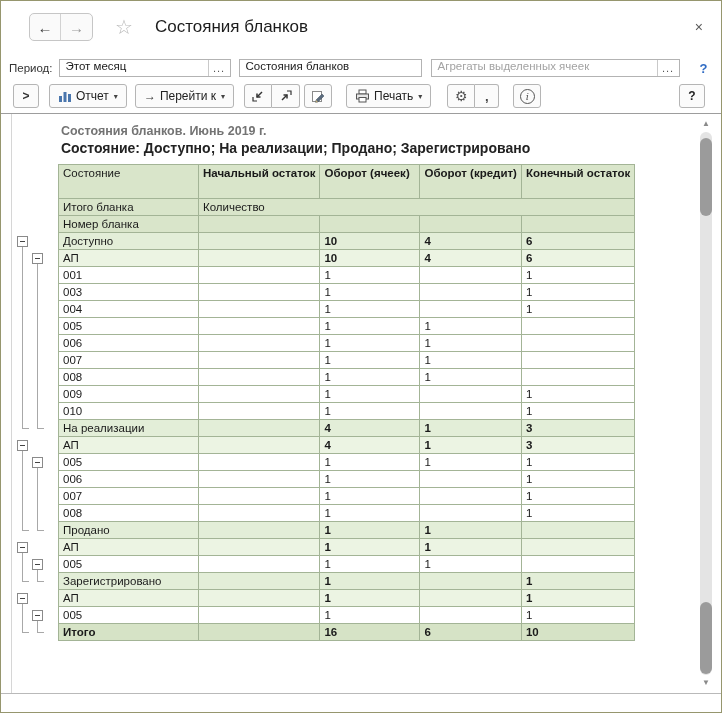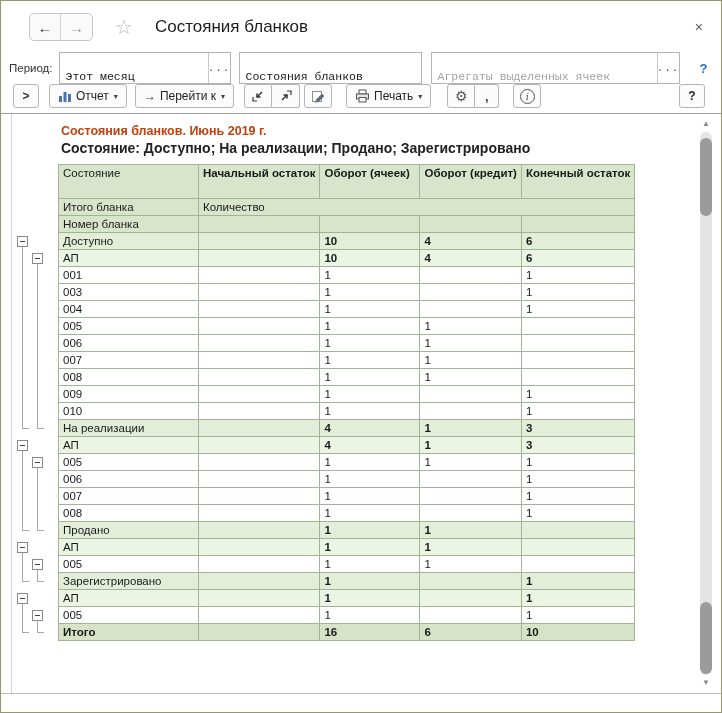--- a/index.html
+++ b/index.html
@@ -13,21 +13,21 @@
   .navbtn { width:31px; height:26px; display:flex; align-items:center; justify-content:center; font-size:15px; cursor:default; }
   .navbtn.back { color:#3c3c3c; border-right:1px solid #d2d2d2; font-weight:bold; }
   .navbtn.fwd  { color:#9a9a9a; font-weight:bold; }
   .star { margin-left:22px; font-size:20px; color:#b9b9b9; }
   .wtitle { margin-left:22px; font-size:17px; color:#1c1c1c; }
   .closebtn { margin-left:auto; font-size:14px; color:#5a5a5a; padding:2px 4px; }
 
   
   .filterrow { height:30px; display:flex; align-items:center; padding:0 8px; flex:0 0 auto; }
   .flabel { font-size:11.5px; color:#333; margin-right:6px; }
-  .field { height:32px; border:1px solid #b3b3b3; background:#fff; display:flex; align-items:flex-end; font-size:11.5px; color:#1a1a1a;font-family:Liberation Mono, monospace; }
+  .field { height:18px; border:1px solid #b3b3b3; background:#fff; display:flex; align-items:flex-start; font-size:11.5px; color:#1a1a1a; }
   .field .val { padding:0 6px; flex:1 1 auto; white-space:nowrap; overflow:hidden; }
   .field .ph  { padding:0 6px; flex:1 1 auto; color:#a3a3a3; white-space:nowrap; overflow:hidden; }
   .dots { flex:0 0 auto; width:22px; height:100%; border-left:1px solid #c9c9c9; display:flex; align-items:center; justify-content:center; color:#555; font-size:11px; letter-spacing:1px; }
   .f1 { width:172px; }
   .f2 { width:183px; margin-left:8px; }
   .f3 { width:249px; margin-left:9px; }
   .helplink { margin-left:20px; color:#2f6bc4; font-size:13px; font-weight:bold; }
 
   
   .toolbar { height:30px; display:flex; align-items:center; padding:0 8px 4px 8px; flex:0 0 auto; }
@@ -43,21 +43,21 @@
   .helpbtn { margin-left:auto; margin-right:8px; width:26px; font-weight:bold; }
   .infocircle { width:15px; height:15px; border:1.5px solid #555; border-radius:50%; display:flex; align-items:center; justify-content:center; font-size:10px; font-family:"DejaVu Serif", serif; font-style:italic; color:#555; }
   .gear { font-size:14px; color:#555; }
   .comma { font-size:13px; font-weight:bold; color:#444; }
   .sep { height:1px; background:#9d9d9d; flex:0 0 auto; }
 
   
   .report { position:relative; flex:0 0 580px; background:#fff; border-bottom:1px solid #b9b9b9; overflow:hidden; }
   .left-edge { position:absolute; left:10px; top:0; bottom:0; width:1px; background:#d6d6d6; }
   .content { position:absolute; left:57px; top:8px; }
-  .rtitle { font-size:12.5px; font-weight:bold; color:#c2410c; padding-left:3px; line-height:18px; }
+  .rtitle { font-size:12.5px; font-weight:bold; color:#737373; padding-left:3px; line-height:18px; }
   .rfilter { font-size:14px; color:#222; padding-left:3px; line-height:16px; margin-bottom:8px;font-weight:bold; }
 
   table.rep { border-collapse:collapse; table-layout:fixed; }
   table.rep td, table.rep th { border:1px solid #a3b496; font-size:11.5px; font-weight:normal; text-align:left; vertical-align:top; padding:0 4px; height:17px; line-height:16px; color:#1a1a1a; overflow:hidden; white-space:nowrap; }
   table.rep { border:1px solid #7f8f72; }
   tr.hdr1 th { background:#d9e5ca; vertical-align:top; line-height:15px; padding-top:1px; height:34px; }
   tr.hdr1 th.bold { font-weight:bold; }
   tr.sub td { background:#d9e5ca; }
   td.qty { color:#3333cc; }
   tr.lvl1 td { background:#e3eed8; }

